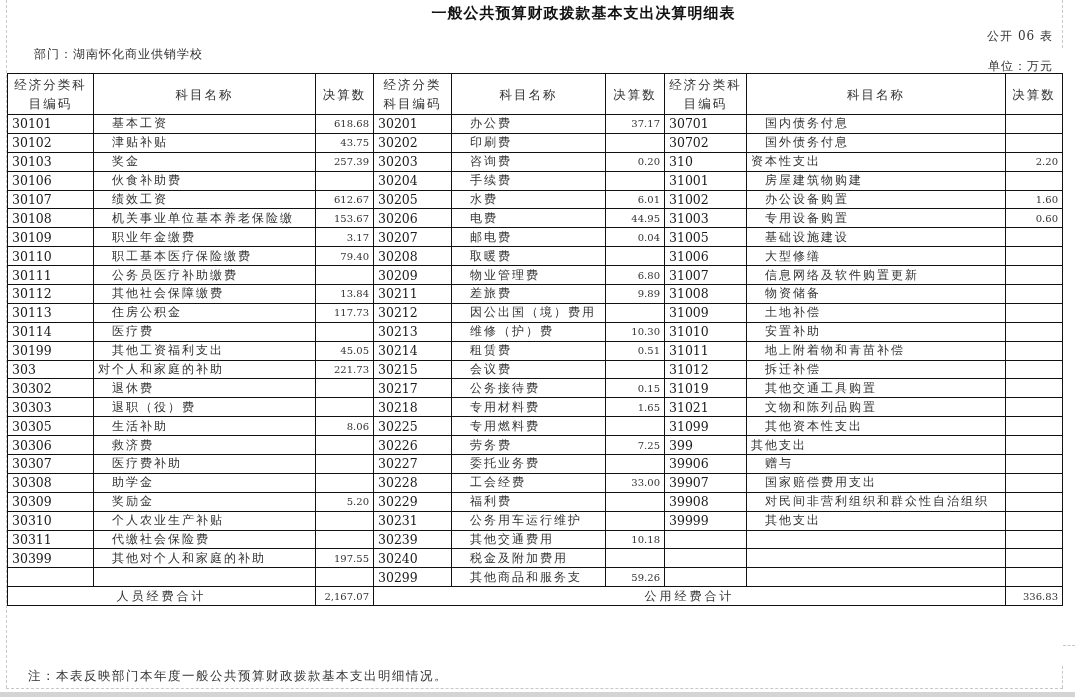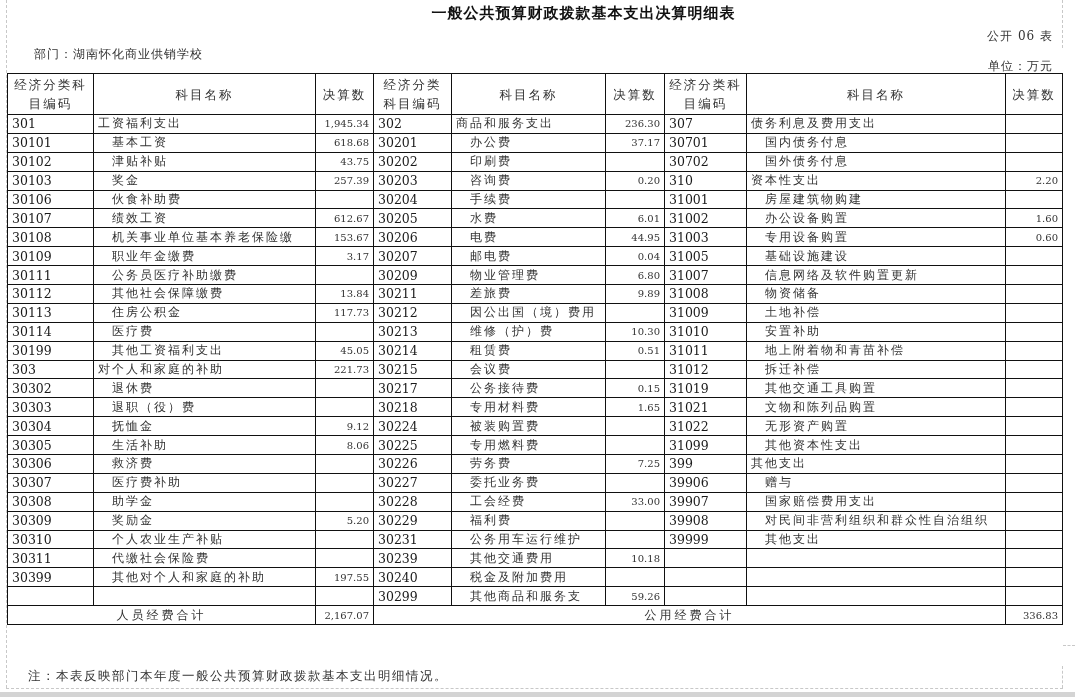--- a/index.html
+++ b/index.html
@@ -114,31 +114,20 @@
       <th style="white-space:normal">经济分类科目编码</th>
       <th>科目名称</th>
       <th>决算数</th>
       <th style="white-space:normal">经济分类科目编码</th>
       <th>科目名称</th>
       <th>决算数</th>
     </tr>
   </thead>
   <tbody id="table-body">
       <tr>
-        <td class="code">301</td>
-        <td class="name">工资福利支出</td>
-        <td class="amt">1,945.34</td>
-        <td class="code">302</td>
-        <td class="name">商品和服务支出</td>
-        <td class="amt">236.30</td>
-        <td class="code">307</td>
-        <td class="name">债务利息及费用支出</td>
-        <td class="amt"></td>
-      </tr>
-      <tr>
         <td class="code">30101</td>
         <td class="name sub">基本工资</td>
         <td class="amt">618.68</td>
         <td class="code">30201</td>
         <td class="name sub">办公费</td>
         <td class="amt">37.17</td>
         <td class="code">30701</td>
         <td class="name sub">国内债务付息</td>
         <td class="amt"></td>
       </tr>
@@ -202,20 +191,31 @@
         <td class="name sub">职业年金缴费</td>
         <td class="amt">3.17</td>
         <td class="code">30207</td>
         <td class="name sub">邮电费</td>
         <td class="amt">0.04</td>
         <td class="code">31005</td>
         <td class="name sub">基础设施建设</td>
         <td class="amt"></td>
       </tr>
       <tr>
+        <td class="code">30110</td>
+        <td class="name sub">职工基本医疗保险缴费</td>
+        <td class="amt">79.40</td>
+        <td class="code">30208</td>
+        <td class="name sub">取暖费</td>
+        <td class="amt"></td>
+        <td class="code">31006</td>
+        <td class="name sub">大型修缮</td>
+        <td class="amt"></td>
+      </tr>
+      <tr>
         <td class="code">30111</td>
         <td class="name sub">公务员医疗补助缴费</td>
         <td class="amt"></td>
         <td class="code">30209</td>
         <td class="name sub">物业管理费</td>
         <td class="amt">6.80</td>
         <td class="code">31007</td>
         <td class="name sub">信息网络及软件购置更新</td>
         <td class="amt"></td>
       </tr>
@@ -287,31 +287,20 @@
       </tr>
       <tr>
         <td class="code">30303</td>
         <td class="name sub">退职（役）费</td>
         <td class="amt"></td>
         <td class="code">30218</td>
         <td class="name sub">专用材料费</td>
         <td class="amt">1.65</td>
         <td class="code">31021</td>
         <td class="name sub">文物和陈列品购置</td>
-        <td class="amt"></td>
-      </tr>
-      <tr>
-        <td class="code">30304</td>
-        <td class="name sub">抚恤金</td>
-        <td class="amt">9.12</td>
-        <td class="code">30224</td>
-        <td class="name sub">被装购置费</td>
-        <td class="amt"></td>
-        <td class="code">31022</td>
-        <td class="name sub">无形资产购置</td>
         <td class="amt"></td>
       </tr>
       <tr>
         <td class="code">30305</td>
         <td class="name sub">生活补助</td>
         <td class="amt">8.06</td>
         <td class="code">30225</td>
         <td class="name sub">专用燃料费</td>
         <td class="amt"></td>
         <td class="code">31099</td>

